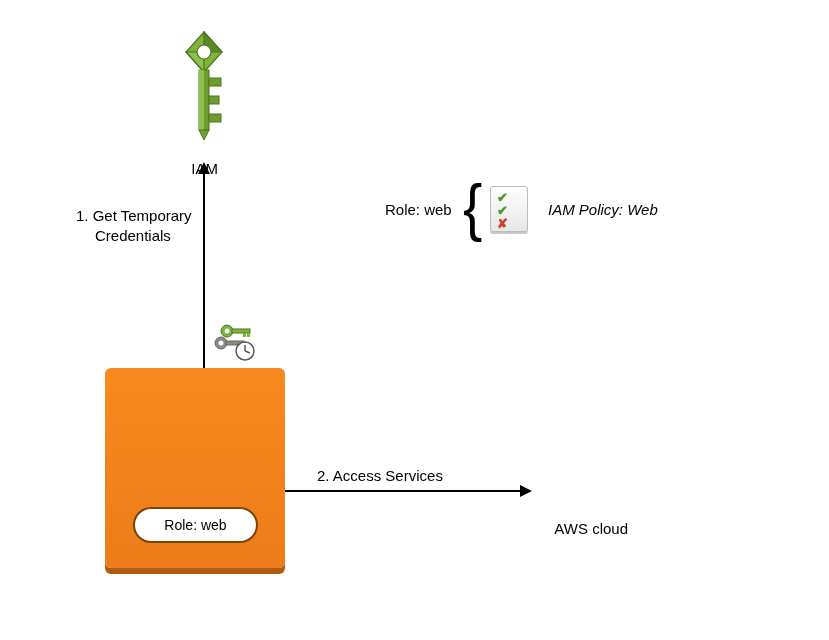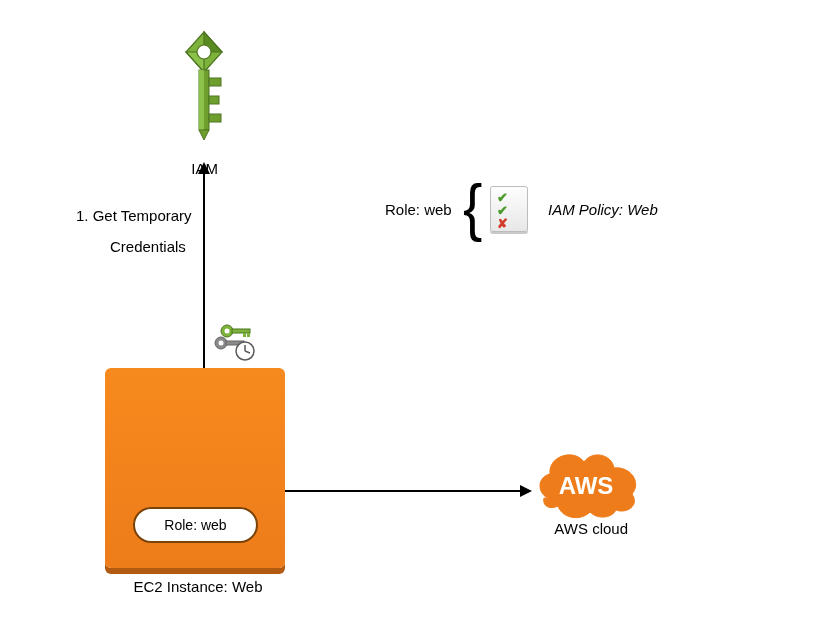--- a/index.html
+++ b/index.html
@@ -96,21 +96,21 @@
       <rect x="27" y="84" width="12" height="8" fill="#6e9e2e" stroke="#4d7521"></rect>
 
       <path d="M17 100 L27 100 L22 110 Z" fill="#6e9e2e" stroke="#4d7521"></path>
     </svg>
   </div>
   <div class="label center" style="left:188px; top:160px; width:30px;text-align:right;">IAM</div>
 
   <div class="arrow-line arrow-v" style="left:203px; top:173px; height:195px;"></div>
   <div class="arrowhead-up" style="left:198px; top:162px;"></div>
   <div class="label" style="left:76px; top:207px;">1. Get Temporary</div>
-  <div class="label" style="left:95px; top:238px;margin-left:15px;">Credentials</div>
+  <div class="label" style="left:95px; top:227px;">Credentials</div>
 
   <div class="temp-creds">
     <svg width="48" height="40" viewBox="0 0 48 40">
 
       <g transform="translate(0,12)">
         <circle cx="8" cy="8" r="6" fill="#8a8a8a" stroke="#666"></circle>
         <circle cx="8" cy="8" r="2.5" fill="#fff"></circle>
         <rect x="13" y="6" width="18" height="4" fill="#8a8a8a" stroke="#666"></rect>
         <rect x="24" y="10" width="3" height="4" fill="#8a8a8a"></rect>
         <rect x="28" y="10" width="3" height="4" fill="#8a8a8a"></rect>
@@ -128,31 +128,25 @@
       <line x1="32" y1="28" x2="32" y2="22" stroke="#5a5a5a" stroke-width="1.5"></line>
       <line x1="32" y1="28" x2="37" y2="30" stroke="#5a5a5a" stroke-width="1.5"></line>
     </svg>
   </div>
 
   <div class="ec2-box">
     <div class="role-pill">
       <span>Role: web</span>
     </div>
   </div>
-  <div class="label center" style="left:113px; top:578px; width:170px;">EC2 Instance: Web</div>
 
   <div class="arrow-line arrow-h" style="left:285px; top:490px; width:236px;"></div>
   <div class="arrowhead-right" style="left:520px; top:485px;"></div>
+  <div class="label" style="left:317px; top:467px;">2. Access Services</div>
 
-  <div class="aws-cloud">
-    <svg width="120" height="80" viewBox="0 0 120 80">
-      <path d="M30 60 C12 60 8 38 24 34 C22 16 48 8 58 22 C66 10 86 14 88 28 C104 26 116 42 106 54 C114 66 100 74 90 70 C86 78 72 80 64 72 C54 82 36 78 32 66 C24 70 16 66 18 58 Z" fill="#ef7c1a" stroke="#ef7c1a"></path>
-      <text x="60" y="54" text-anchor="middle" font-family="Arial Black, Arial" font-weight="900" font-size="24" fill="#fff">AWS</text>
-    </svg>
-  </div>
   <div class="label center" style="left:548px; top:520px; width:80px;text-align:right;">AWS cloud</div>
 
   <div class="label" style="left:385px; top:201px;">Role: web</div>
   <div class="brace">{</div>
   <div class="policy-icon">
     <span class="check c1">✔</span>
     <span class="check c2">✔</span>
     <span class="check x1">✘</span>
   </div>
   <div class="label" style="left:548px; top:201px;font-style:italic;">IAM Policy: Web</div>

